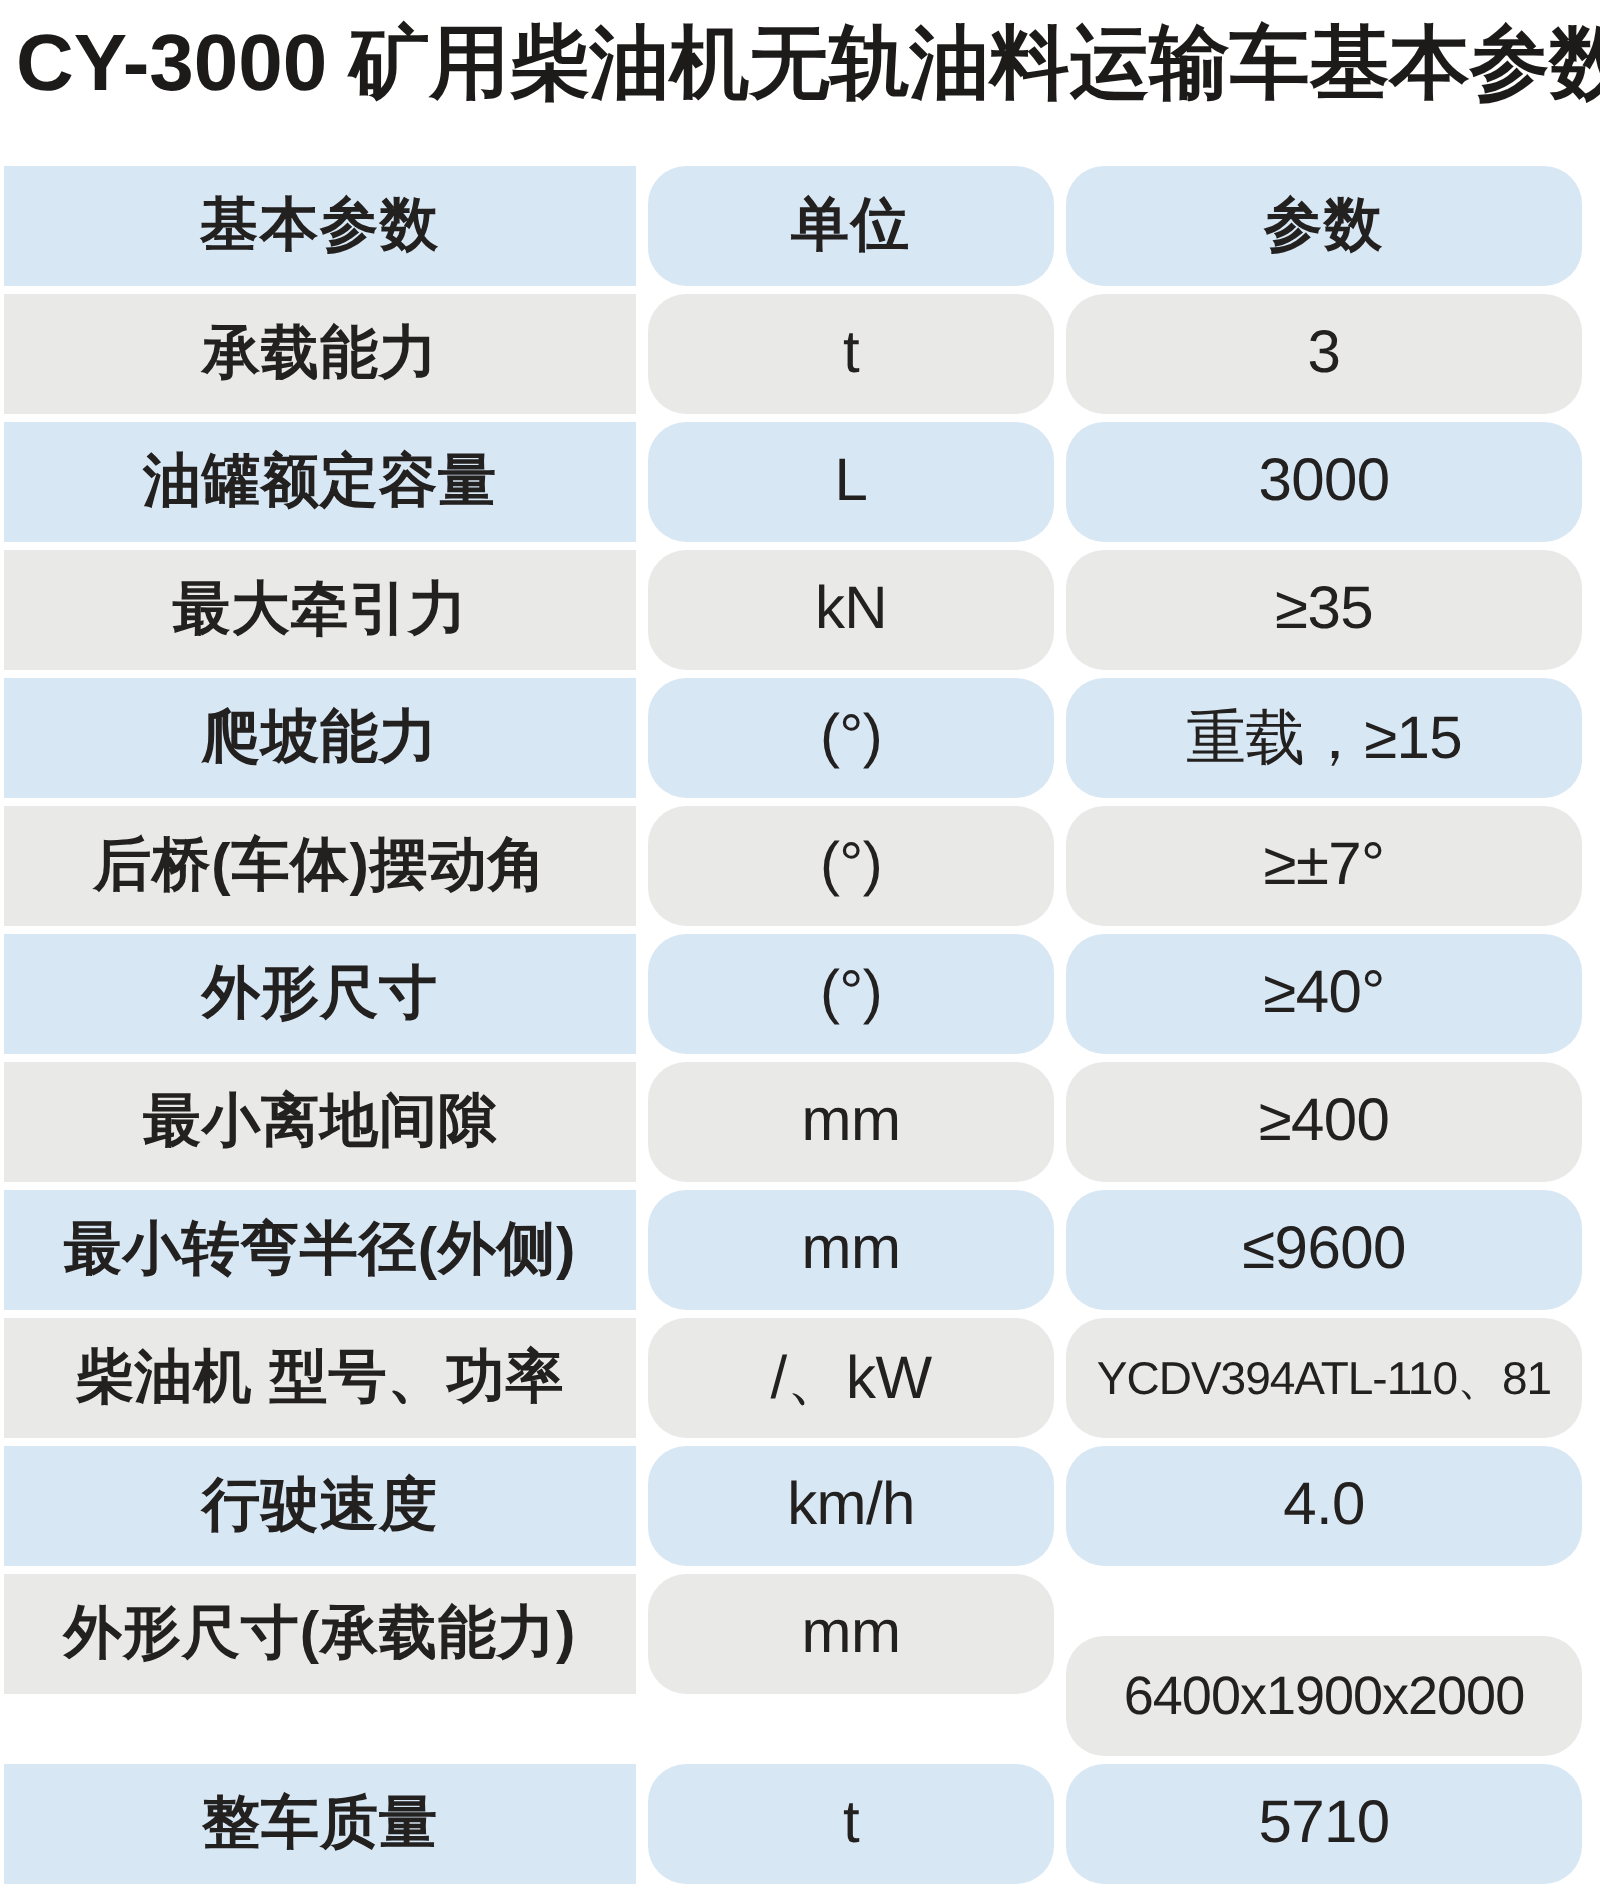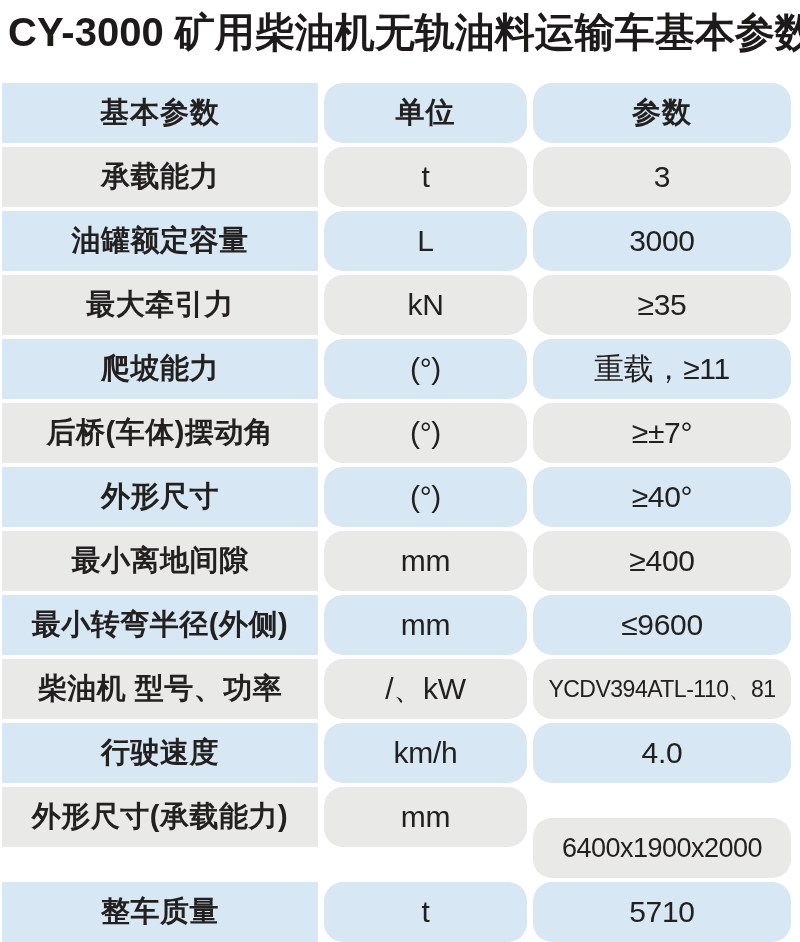--- a/index.html
+++ b/index.html
@@ -97,21 +97,21 @@
 
     <div class="row">
       <div class="cell param">最大牵引力</div>
       <div class="cell unit">kN</div>
       <div class="cell value">≥35</div>
     </div>
 
     <div class="row">
       <div class="cell param">爬坡能力</div>
       <div class="cell unit">(°)</div>
-      <div class="cell value">重载，≥11</div>
+      <div class="cell value">重载，≥15</div>
     </div>
 
     <div class="row">
       <div class="cell param">后桥(车体)摆动角</div>
       <div class="cell unit">(°)</div>
       <div class="cell value">≥±7°</div>
     </div>
 
     <div class="row">
       <div class="cell param">外形尺寸</div>

